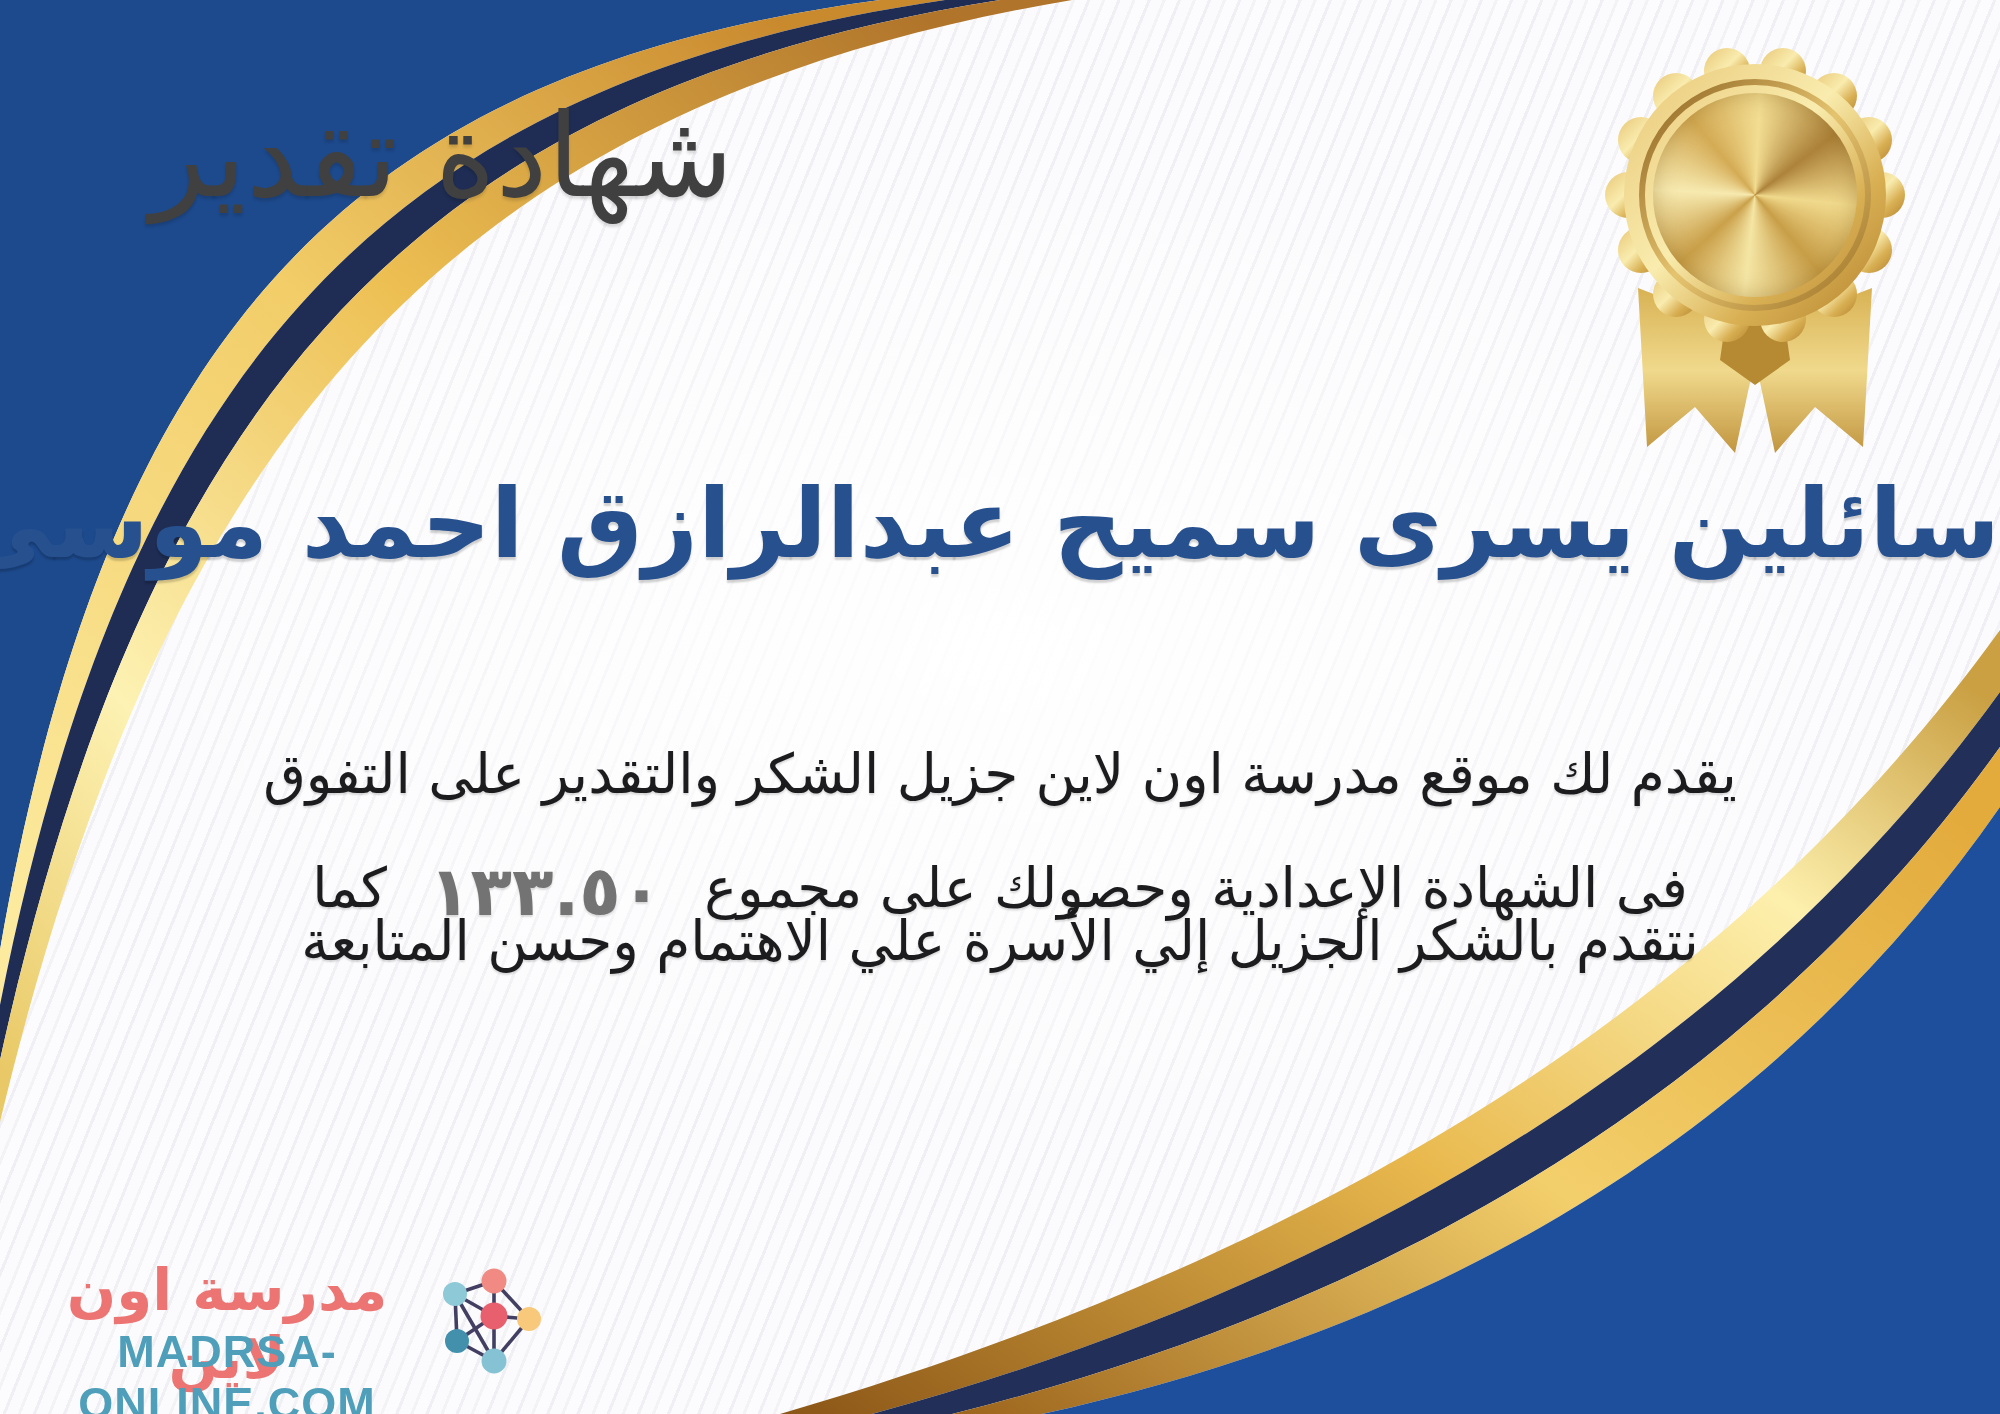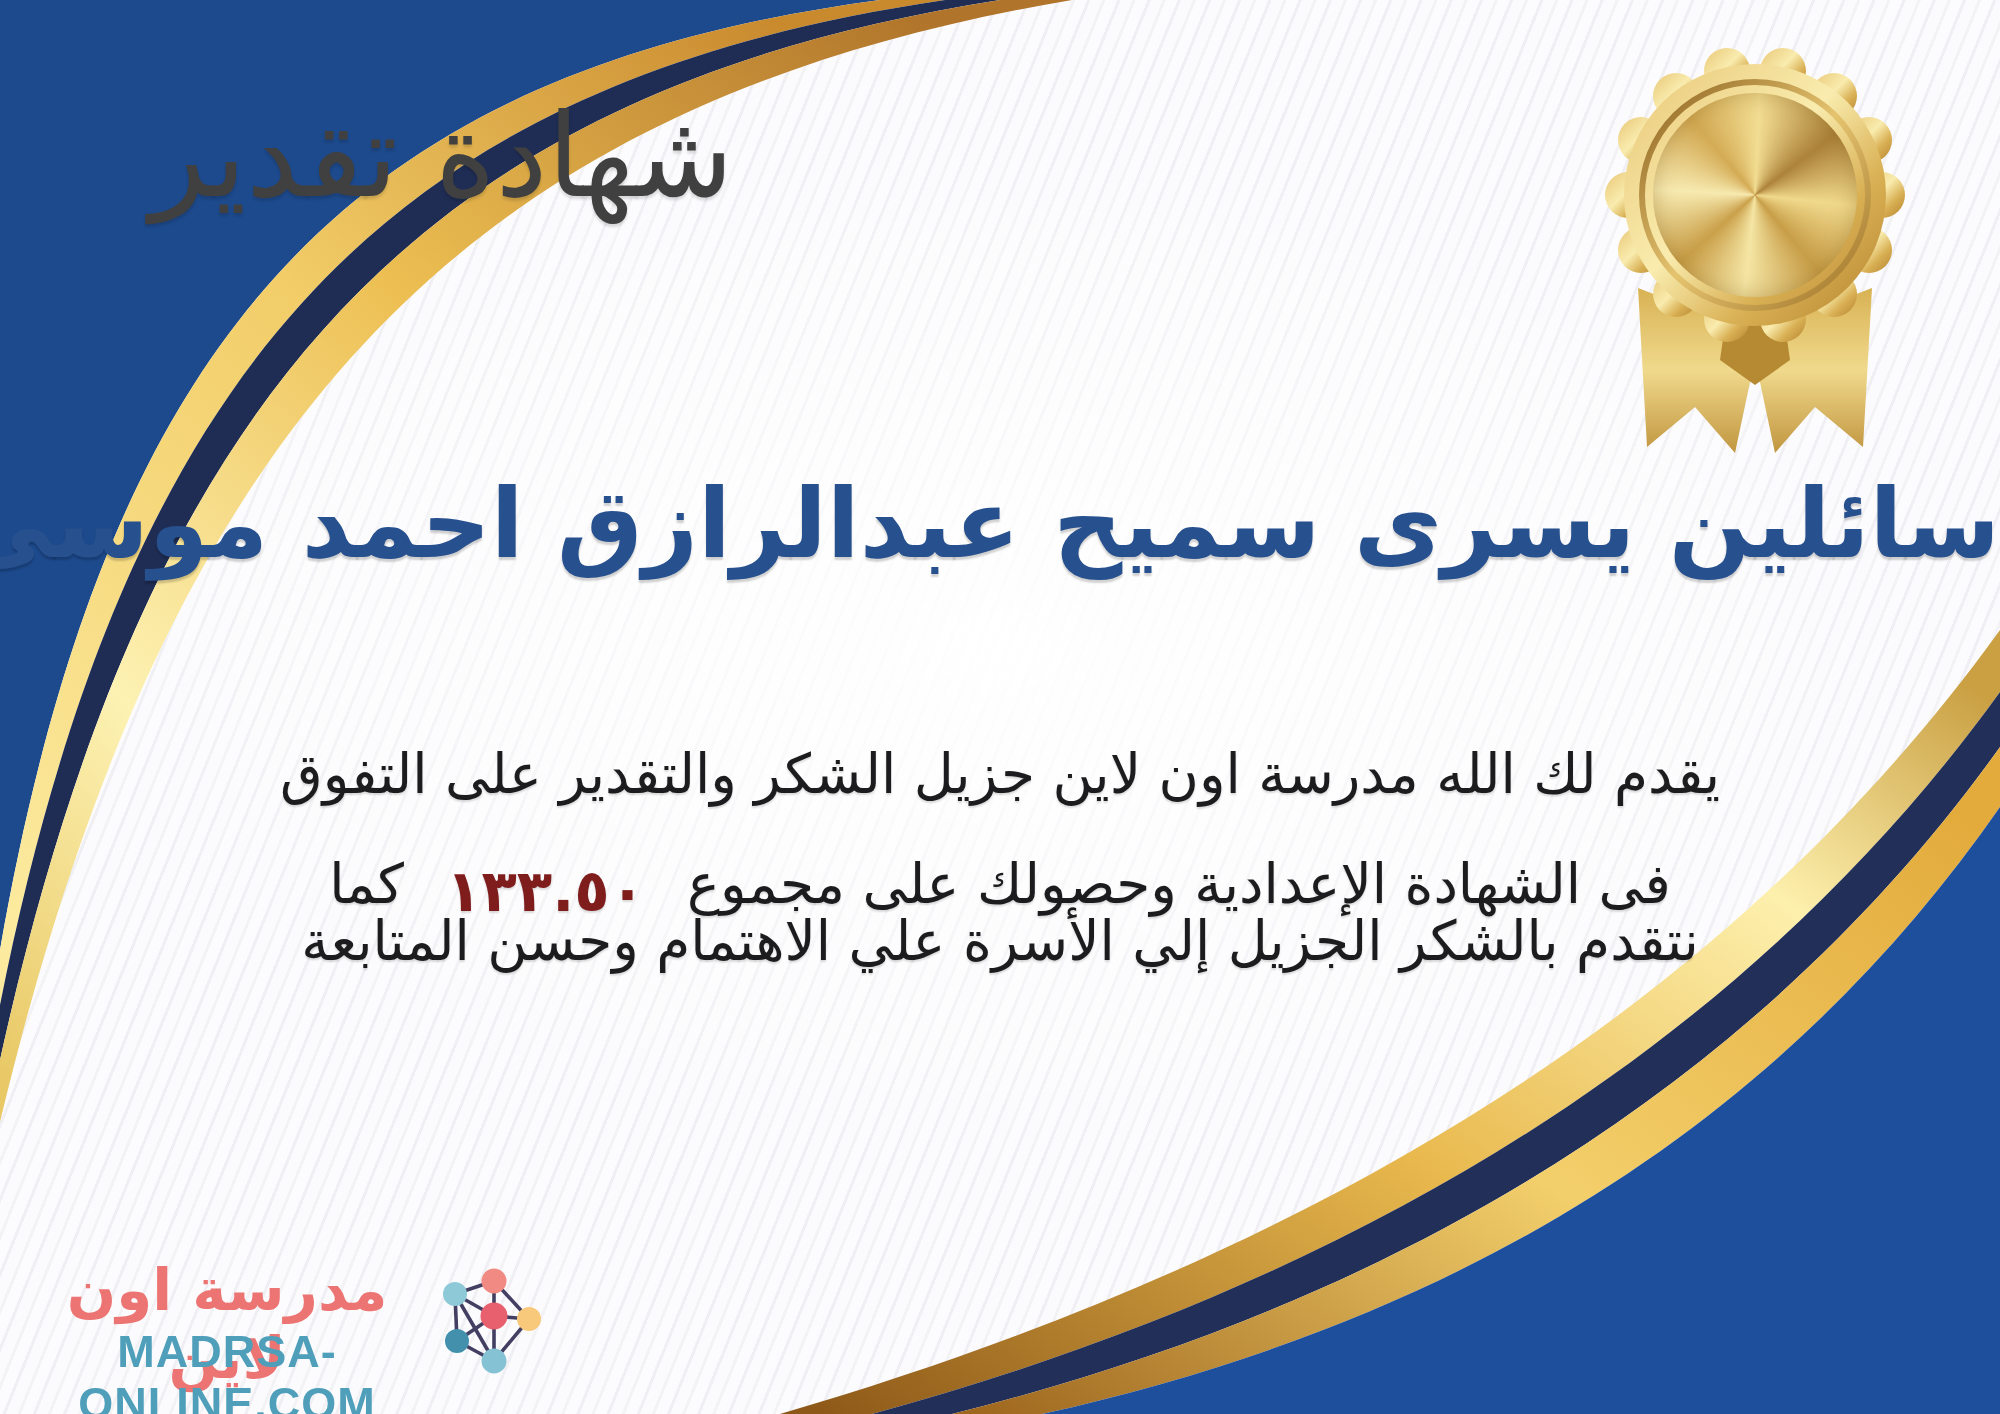--- a/index.html
+++ b/index.html
@@ -33,21 +33,21 @@
     position:absolute;left:0;width:2000px;margin:0;
     text-align:center;direction:rtl;white-space:nowrap;
     font-size:55px;color:#1c1c1e;
     text-shadow:0 2px 2px rgba(0,0,0,0.14);
   }
   .line1{top:742px;}
   .line2{top:852px;}
   .line3{top:909px;}
   .closing{top:1136px;font-size:57px;}
   .score{
-    font-size:58px;font-weight:bold;color:#7f1d1d;
+    font-size:68px;font-weight:bold;color:#737373;
     margin:0 42px;vertical-align:-8px;letter-spacing:2px;
   }
   
   .medal{position:absolute;left:1585px;top:35px;width:340px;height:420px;}
   .medal svg{position:absolute;left:0;top:0;}
   .medal-center{
     position:absolute;left:68px;top:58px;width:204px;height:204px;border-radius:50%;
     background:conic-gradient(from 228deg,#caa04a,#f7eab0 45deg,#d4ab55 92deg,#f2dd92 135deg,#ad823a 185deg,#f0d98c 228deg,#c89e48 272deg,#f5e6a5 318deg,#caa04a 360deg);
     box-shadow:inset 0 0 22px rgba(120,80,10,0.35);
   }
@@ -151,21 +151,21 @@
       <circle cx="170" cy="160" r="131" fill="url(#gDisc)"></circle>
       <circle cx="170" cy="160" r="113" fill="none" stroke="url(#gRing)" stroke-width="6"></circle>
     </svg>
     <div class="medal-center"></div>
   </div>
 
   <h1 class="title" dir="rtl">شهادة تقدير</h1>
 
   <div class="student-name" dir="rtl">سائلين يسرى سميح عبدالرازق احمد موسى</div>
 
-  <p class="body-line line1" dir="rtl">يقدم لك الله مدرسة اون لاين جزيل الشكر  والتقدير على التفوق</p>
+  <p class="body-line line1" dir="rtl">يقدم لك موقع مدرسة اون لاين جزيل الشكر  والتقدير على التفوق</p>
 
   <p class="body-line line2" dir="rtl"><span>فى الشهادة الإعدادية وحصولك على مجموع</span><span class="score">١٣٣.٥٠</span><span>كما</span></p>
 
   <p class="body-line line3" dir="rtl">نتقدم  بالشكر الجزيل إلي الأسرة علي الاهتمام وحسن المتابعة</p>
 
 
   <div class="logo-ar">مدرسة اون لاين</div>
   <div class="logo-en">MADRSA-ONLINE.COM</div>
   <svg class="logo-icon" width="140" height="165" viewBox="0 0 140 165">
     <g stroke="#433f63" stroke-width="3.6">

